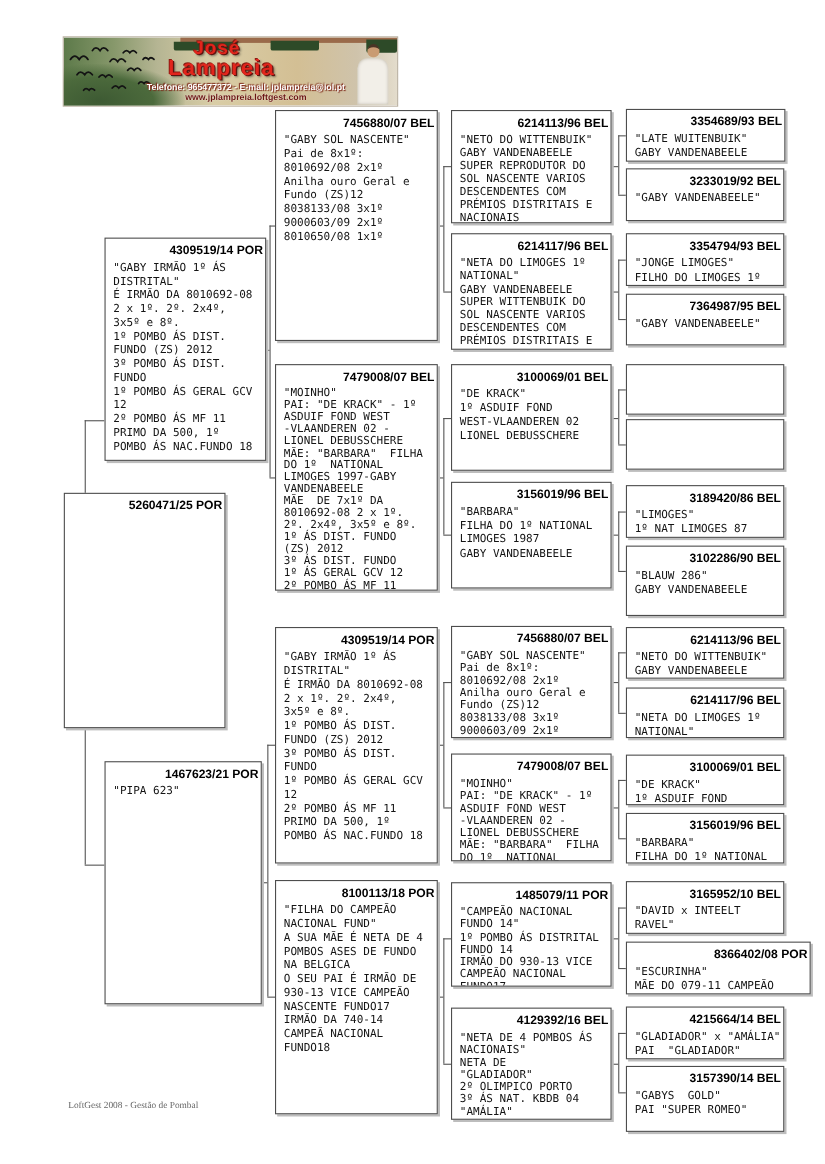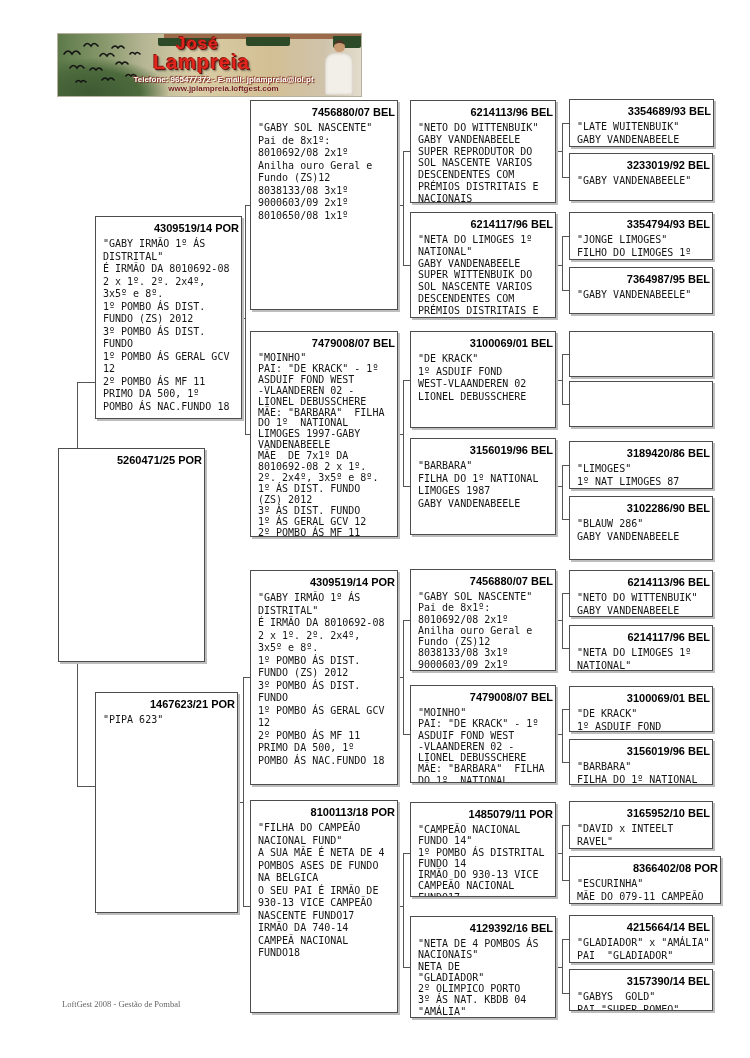--- a/index.html
+++ b/index.html
@@ -418,35 +418,35 @@
           <div class="ln">FILHA DO 1º NATIONAL</div>
         </div>
       </div>
       <div class="box" style="left: 569px; top: 801px; width: 144px; height: 48px;">
         <div class="box-title">3165952/10 BEL</div>
         <div class="box-body" style="line-height: 12.5px;">
           <div class="ln">"DAVID x INTEELT</div>
           <div class="ln">RAVEL"</div>
         </div>
       </div>
-      <div class="box" style="left: 569px; top: 856px; width: 152px; height: 48px;">
+      <div class="box" style="left: 569px; top: 856px; width: 168px; height: 48px;">
         <div class="box-title">8366402/08 POR</div>
         <div class="box-body" style="line-height: 12.5px;">
           <div class="ln">"ESCURINHA"</div>
           <div class="ln">MÃE DO 079-11 CAMPEÃO</div>
         </div>
       </div>
       <div class="box" style="left: 569px; top: 915px; width: 144px; height: 48px;">
         <div class="box-title">4215664/14 BEL</div>
         <div class="box-body" style="line-height: 12.5px;">
           <div class="ln">"GLADIADOR" x "AMÁLIA"</div>
           <div class="ln">PAI  "GLADIADOR"</div>
         </div>
       </div>
-      <div class="box" style="left: 569px; top: 969px; width: 144px; height: 42px;">
+      <div class="box" style="left: 569px; top: 969px; width: 144px; height: 60px;">
         <div class="box-title">3157390/14 BEL</div>
         <div class="box-body" style="line-height: 12.5px;">
           <div class="ln">"GABYS  GOLD"</div>
           <div class="ln">PAI "SUPER ROMEO"</div>
         </div>
       </div>
     </div>
 
   <div class="footer">LoftGest 2008 - Gestão de Pombal</div>
 </div>

